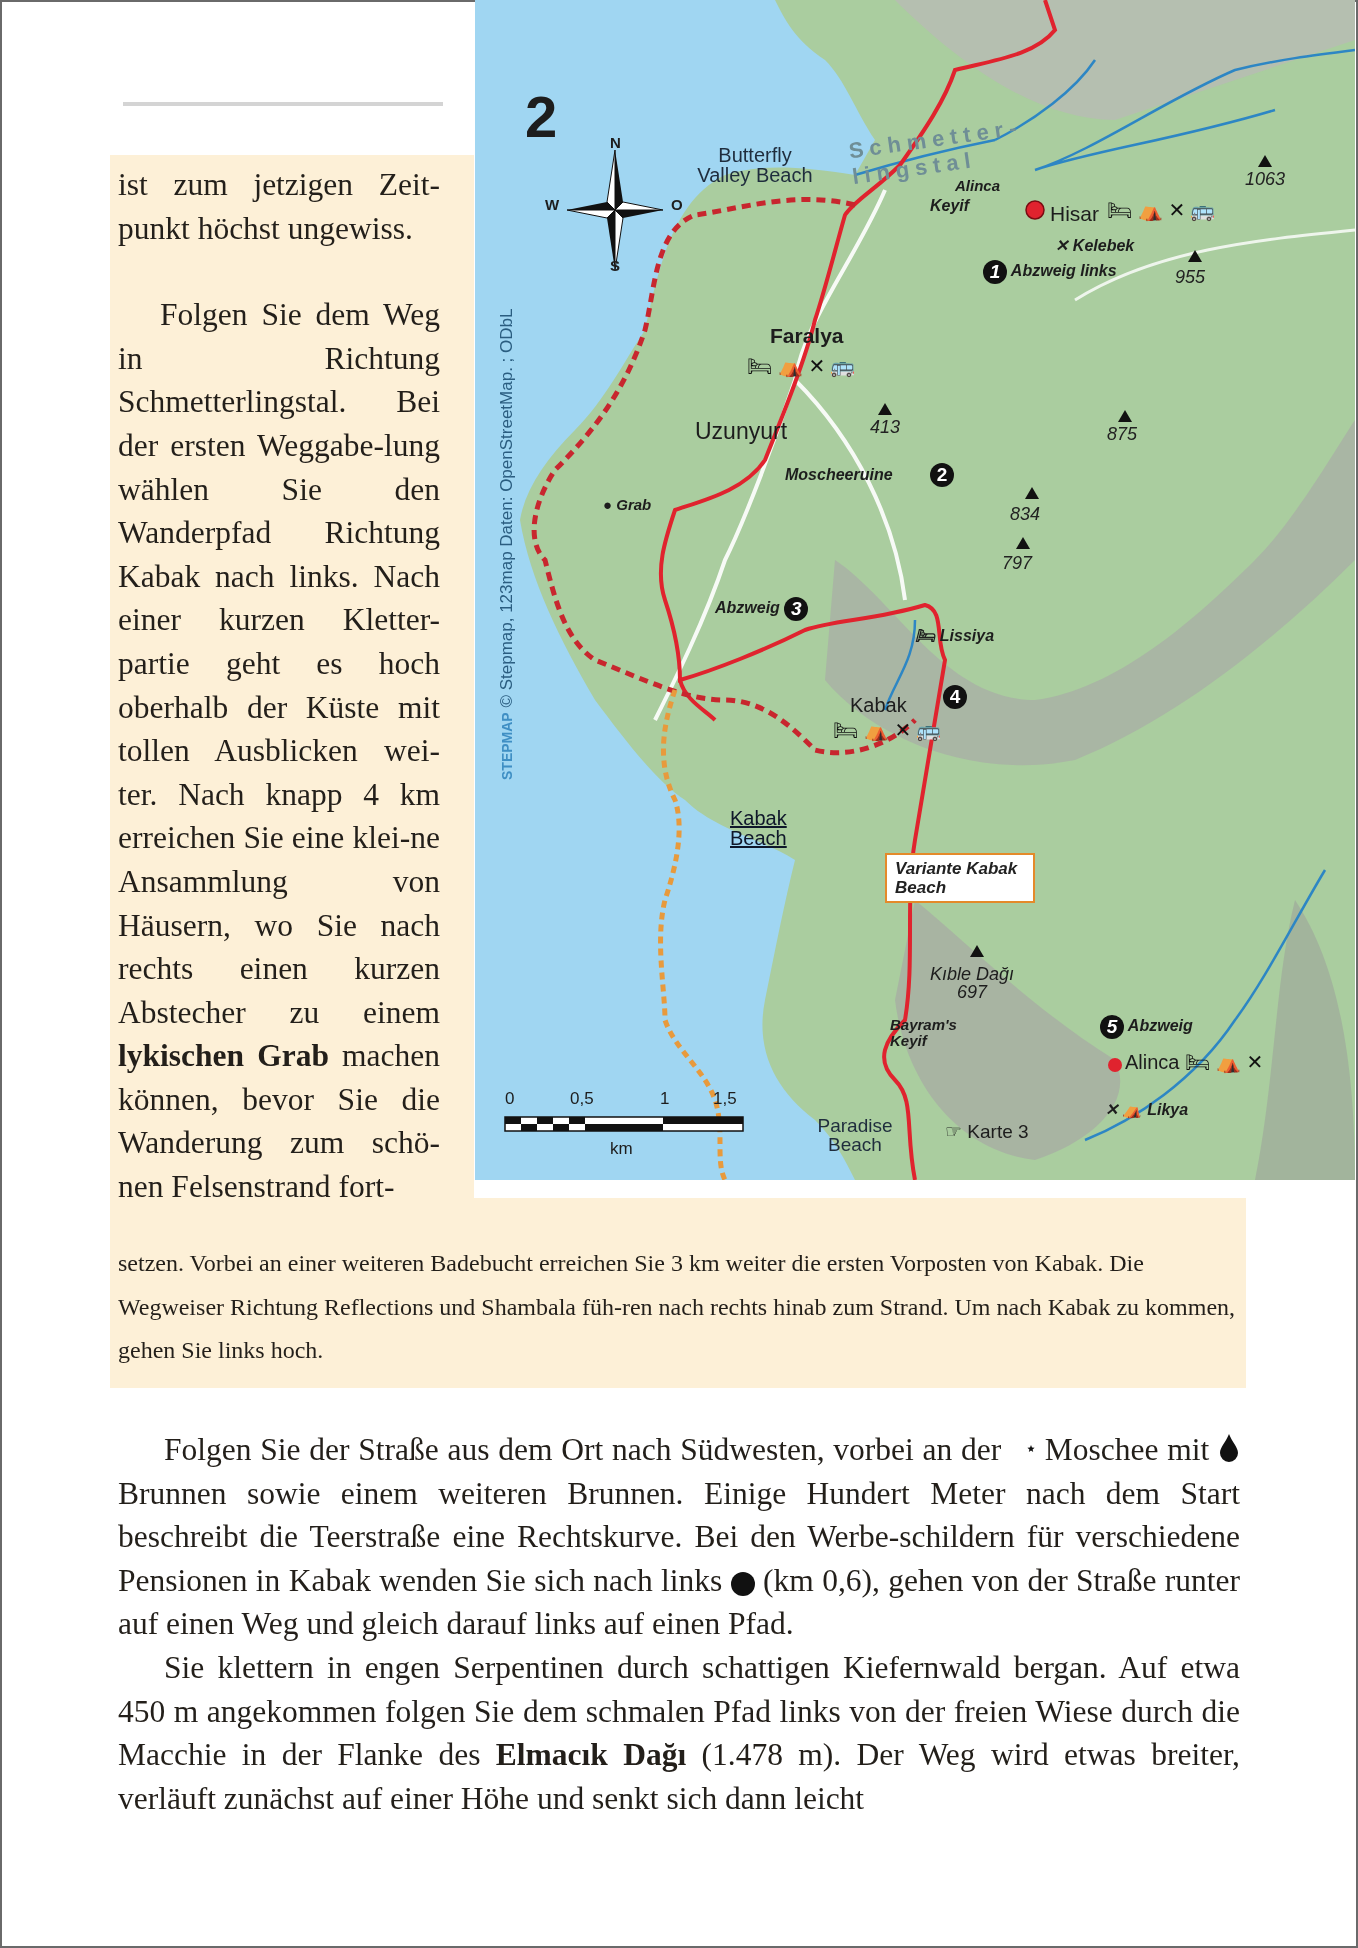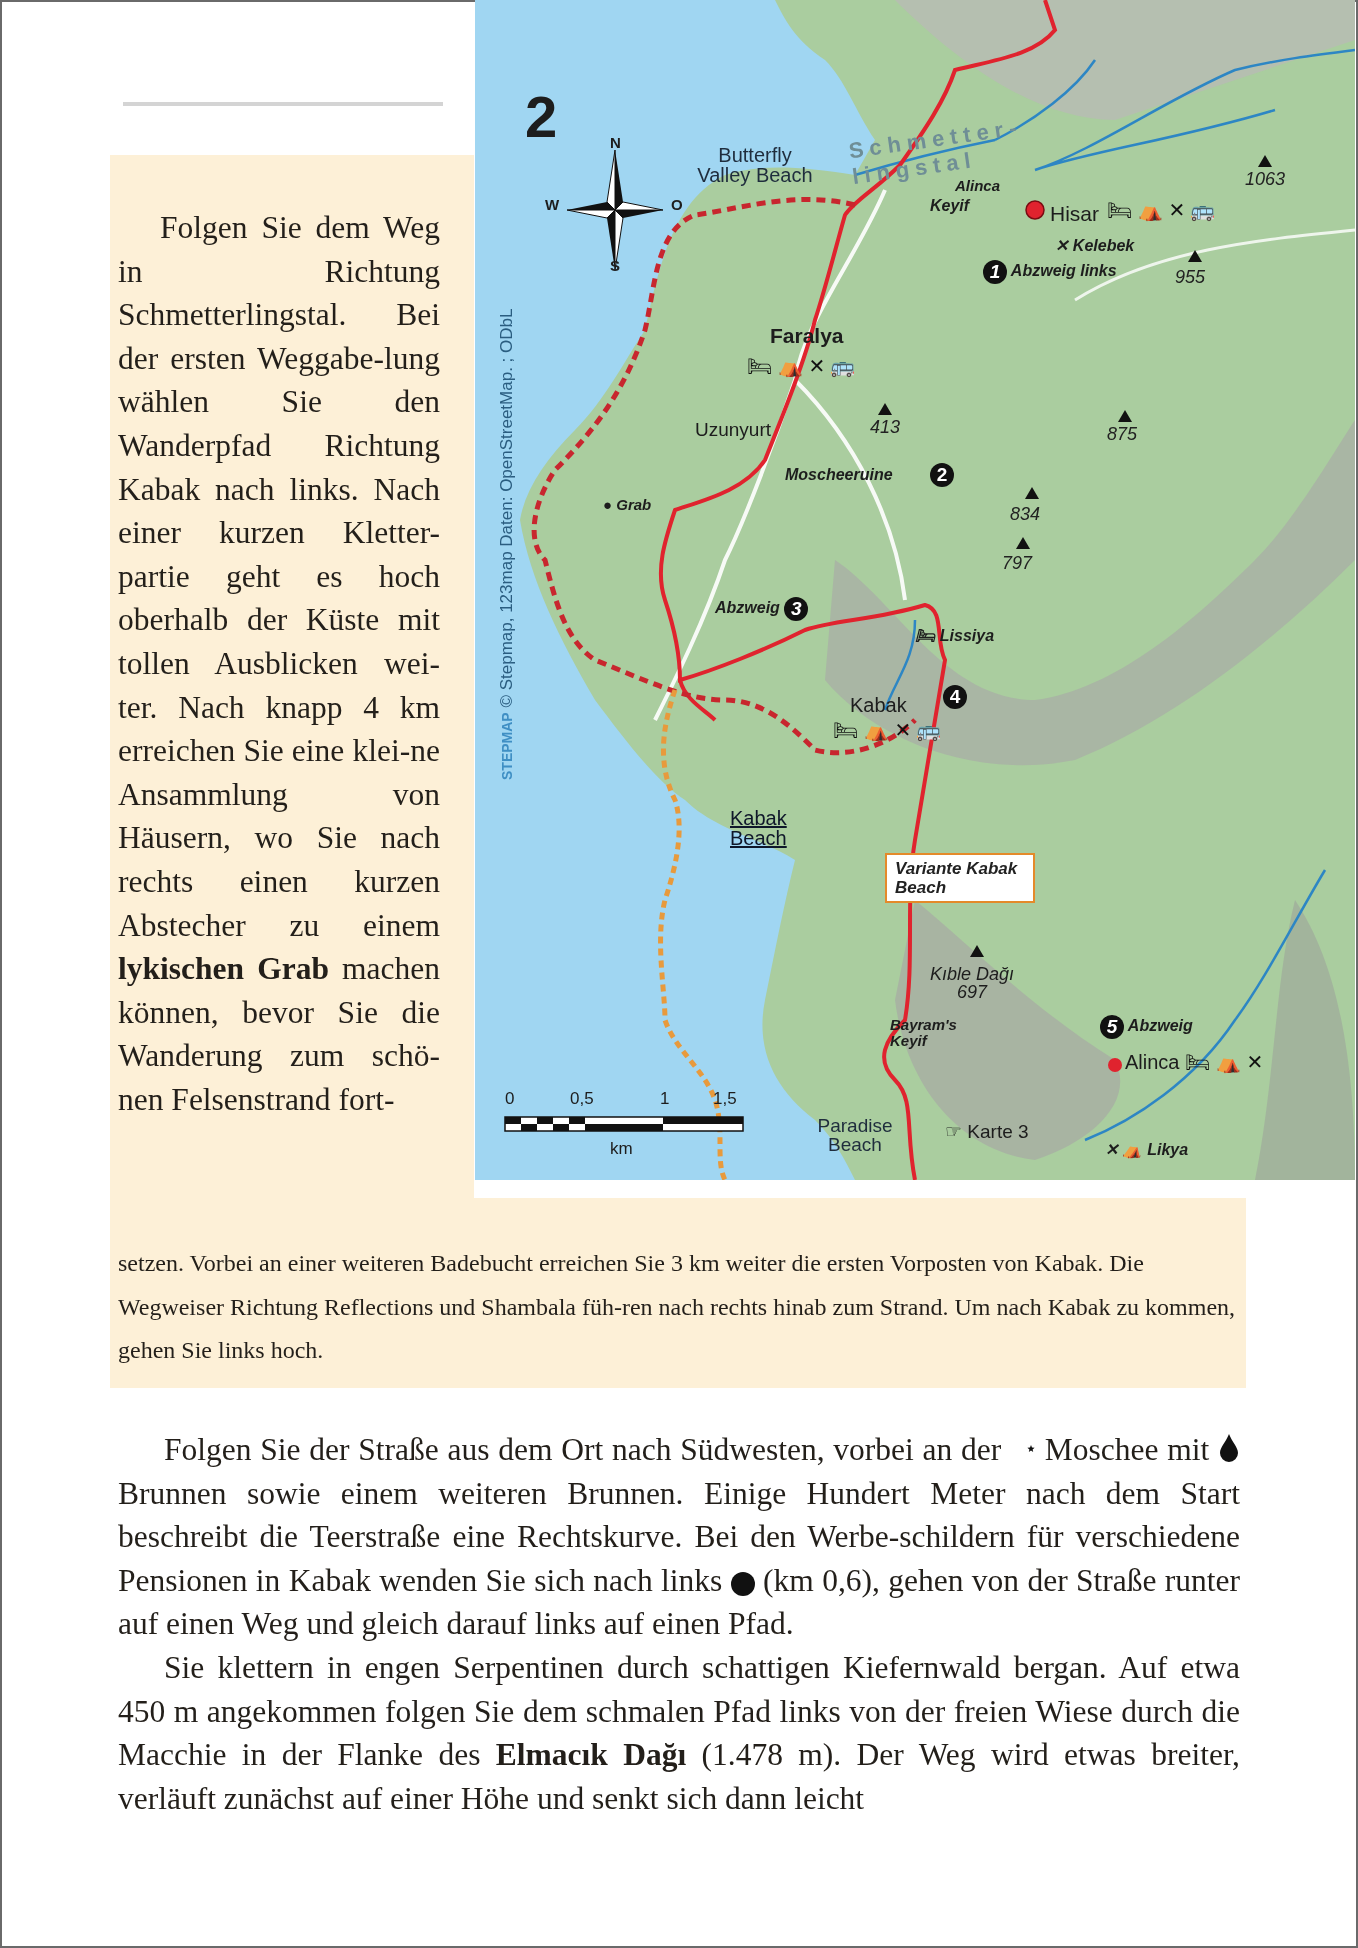--- a/index.html
+++ b/index.html
@@ -39,20 +39,21 @@
 </head>
 <body>
 
 <div class="frame"></div>
 <div class="rule"></div>
 
 <div class="box-top"></div>
 <div class="box-bottom"></div>
 
 <div class="col-text serif">
+  <p>ist zum jetzigen Zeit-punkt höchst ungewiss.</p>
   <div class="gap"></div>
   <p class="indent"><span>Folgen Sie dem Weg in Richtung Schmetterlingstal. Bei der ersten Weggabe-lung wählen Sie den Wanderpfad Richtung Kabak nach links. Nach einer kurzen Kletter-partie geht es hoch oberhalb der Küste mit tollen Ausblicken wei-ter. Nach knapp 4 km erreichen Sie eine klei-ne Ansammlung von Häusern, wo Sie nach rechts einen kurzen Abstecher zu einem</span> <b>lykischen Grab</b> <span>machen können, bevor Sie die Wanderung zum schö-nen Felsenstrand fort-</span></p>
 </div>
 
 <div class="wide-text serif">
   <p>setzen. Vorbei an einer weiteren Badebucht erreichen Sie 3 km weiter die ersten Vorposten von Kabak. Die Wegweiser Richtung Reflections und Shambala füh-ren nach rechts hinab zum Strand. Um nach Kabak zu kommen, gehen Sie links hoch.</p>
 </div>
 
 <div class="main-text serif">
   <p>
@@ -156,37 +157,37 @@
 
   <div class="mlabel" style="left:770px;top:170px;"><span class="peak">1063</span></div>
   <div class="mlabel" style="left:700px;top:268px;"><span class="peak">955</span></div>
   <div class="mlabel" style="left:395px;top:418px;"><span class="peak">413</span></div>
   <div class="mlabel" style="left:632px;top:425px;"><span class="peak">875</span></div>
   <div class="mlabel" style="left:535px;top:505px;"><span class="peak">834</span></div>
   <div class="mlabel" style="left:527px;top:554px;"><span class="peak">797</span></div>
 
   <div class="mlabel" style="left:295px;top:325px;font-size:21px;font-weight:bold;">Faralya</div>
   <div class="mlabel sym" style="left:272px;top:356px;">🛏 ⛺ ✕ 🚌</div>
-  <div class="mlabel" style="left:220px;top:420px;font-size:19px;">Uzunyurt</div>
+  <div class="mlabel" style="left:220px;top:420px;font-size:23px;">Uzunyurt</div>
   <div class="mlabel it" style="left:310px;top:467px;font-size:16px;">Moscheeruine</div>
   <div class="mlabel" style="left:455px;top:463px;"><span class="numcirc">2</span></div>
   <div class="mlabel it" style="left:128px;top:497px;font-size:15px;">● <span>Grab</span></div>
   <div class="mlabel it" style="left:240px;top:597px;font-size:16px;"><span>Abzweig</span> <span class="numcirc">3</span></div>
   <div class="mlabel it" style="left:440px;top:628px;font-size:16px;">🛏 <span>Lissiya</span></div>
   <div class="mlabel" style="left:468px;top:685px;"><span class="numcirc">4</span></div>
   <div class="mlabel" style="left:375px;top:695px;font-size:20px;">Kabak</div>
   <div class="mlabel sym" style="left:358px;top:720px;">🛏 ⛺ ✕ 🚌</div>
   <div class="mlabel" style="left:255px;top:808px;font-size:20px;width:70px;white-space:normal;line-height:20px;color:#0f172a;text-decoration:underline;">Kabak Beach</div>
   <div class="varbox">Variante Kabak Beach</div>
 
   <div class="mlabel" style="left:455px;top:965px;font-size:18px;font-style:italic;text-align:center;"><span>Kıble Dağı</span><br><span>697</span></div>
   <div class="mlabel it" style="left:415px;top:1017px;font-size:15px;width:85px;white-space:normal;line-height:16px;">Bayram's Keyif</div>
   <div class="mlabel it" style="left:625px;top:1015px;font-size:16px;"><span class="numcirc">5</span> <span>Abzweig</span></div>
   <div class="mlabel" style="left:650px;top:1052px;font-size:20px;"><span>Alinca</span> <span class="sym">🛏 ⛺ ✕</span></div>
-  <div class="mlabel it" style="left:630px;top:1142px;font-size:16px;">✕ ⛺ <span>Likya</span></div>
+  <div class="mlabel it" style="left:630px;top:1102px;font-size:16px;">✕ ⛺ <span>Likya</span></div>
   <div class="mlabel" style="left:330px;top:1116px;font-size:19px;width:100px;white-space:normal;line-height:19px;text-align:center;color:#1f2d3d;">Paradise Beach</div>
   <div class="mlabel" style="left:470px;top:1122px;font-size:19px;">☞ <span>Karte 3</span></div>
 
   <div class="mlabel" style="left:30px;top:1090px;font-size:17px;">0</div>
   <div class="mlabel" style="left:95px;top:1090px;font-size:17px;">0,5</div>
   <div class="mlabel" style="left:185px;top:1090px;font-size:17px;">1</div>
   <div class="mlabel" style="left:238px;top:1090px;font-size:17px;">1,5</div>
   <div class="mlabel" style="left:135px;top:1140px;font-size:17px;">km</div>
 </div>
 

